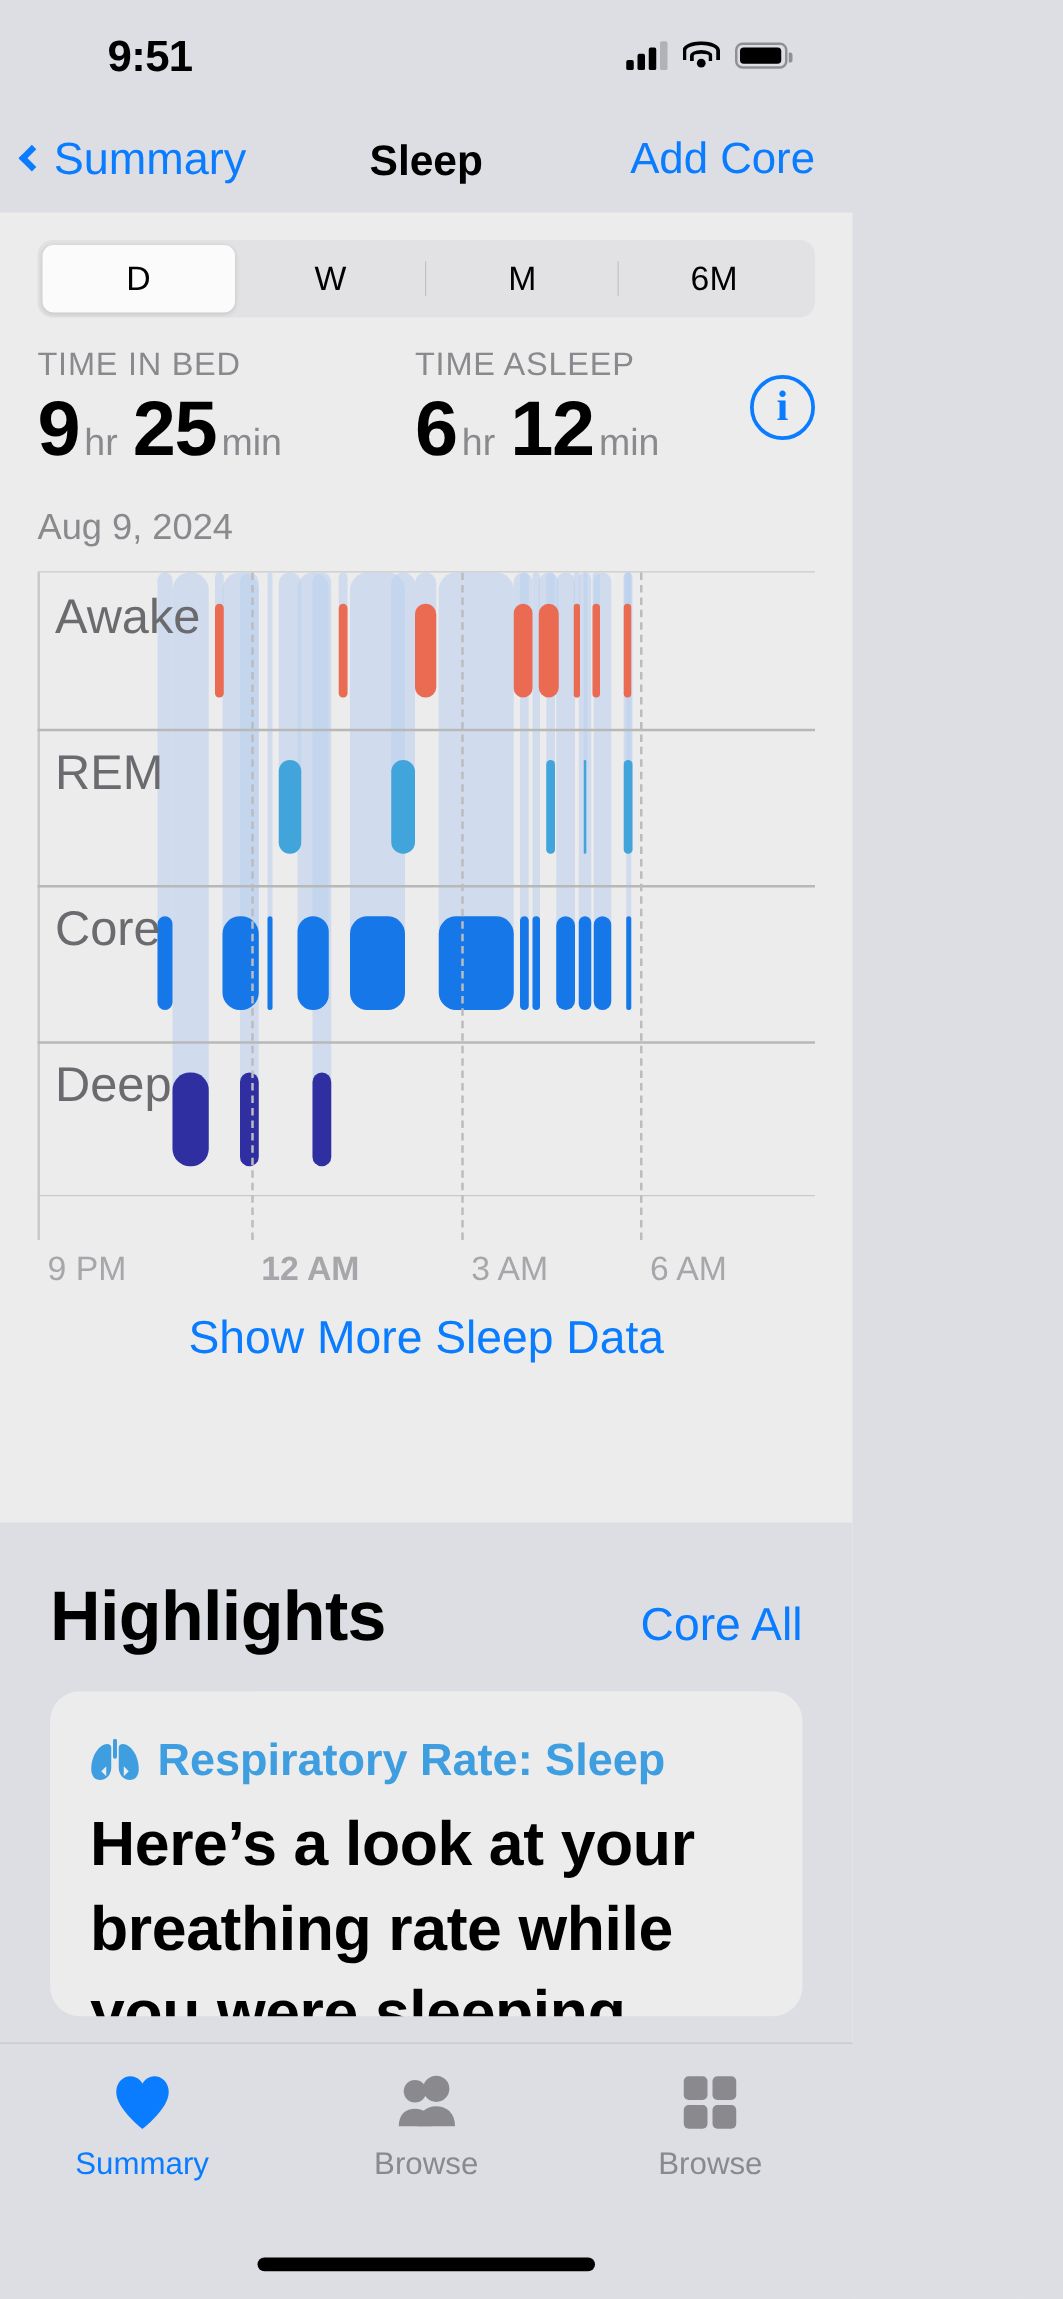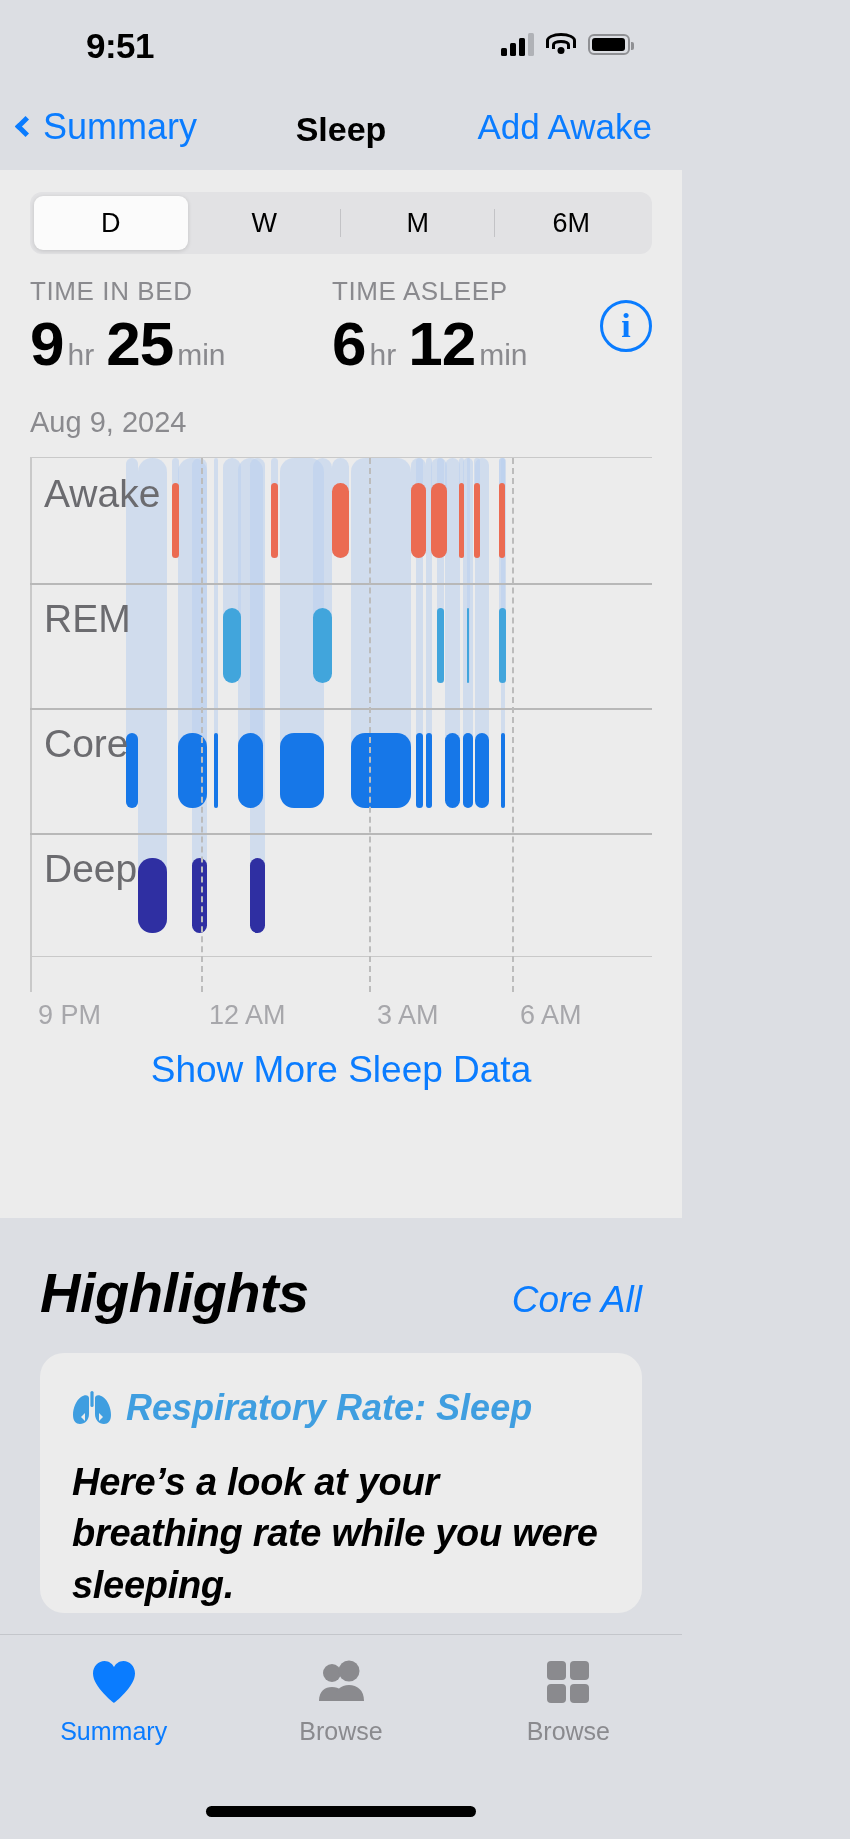--- a/index.html
+++ b/index.html
@@ -159,39 +159,38 @@
   .show-more {
     margin-top: 46px; text-align: center;
     font-size: 37px; color: #0a7cff; font-weight: 500;
   }
 
   
   .highlights {
     position: absolute; left: 0; right: 0; top: 1048px; bottom: 0;
     background: #dcdee3;
     padding: 0 40px;
-    font-style: italic;
   }
   .hl-head {
     display: flex; align-items: baseline; justify-content: space-between;
     padding-top: 42px;
   }
   .hl-title { font-size: 56px; font-weight: 700; color: #000; letter-spacing: -0.5px; }
   .hl-showall { font-size: 37px; color: #0a7cff; font-weight: 500; }
   .hl-card {
     margin-top: 28px; background: #ececec; border-radius: 24px;
     padding: 34px 32px 0 32px; height: 260px; overflow: hidden;
   }
   .card-head {
     display: flex; align-items: center; gap: 14px;
     color: #3f9ee0; font-size: 36px; font-weight: 600;
   }
   .lungs { width: 40px; height: 34px; flex: none; }
   .card-body {
-    margin-top: 28px; font-size: 38px; font-weight: 700; color: #000;
+    margin-top: 13px; font-size: 50px; font-weight: 700; color: #000;
     line-height: 1.35; letter-spacing: -0.3px;
   }
   .card-divider {
     margin-top: 24px; height: 2px; background: #d5d5d7;
   }
 
   
   .tabbar {
     position: absolute; left: 0; right: 0; bottom: 0; height: 205px;
     background: #dcdee3;
@@ -234,21 +233,21 @@
         </div>
     </div>
   </div>
 
   <div class="navbar">
     <div class="nav-back">
       <span class="chev"></span>
       <span>Summary</span>
     </div>
     <div class="nav-title">Sleep</div>
-    <div class="nav-action">Add Awake</div>
+    <div class="nav-action">Add Core</div>
   </div>
 
   <div class="content">
 
     <div class="seg">
       <div class="seg-item active">D</div>
       <div class="seg-item">W</div>
       <div class="seg-item">M</div>
       <div class="seg-item">6M</div>
     </div>
@@ -344,21 +343,21 @@
           <div class="band-line" style="top: 250px;"></div>
           <div class="band-label" style="top: 264px;">Core</div>
           <div class="band-line" style="top: 375px;"></div>
           <div class="band-label" style="top: 389px;">Deep</div>
           <div class="vgrid" style="left: 27.5%;"></div>
           <div class="vgrid" style="left: 54.5%;"></div>
           <div class="vgrid" style="left: 77.5%;"></div>
         </div>
       <div class="xaxis" id="xaxis">
           <div class="xtick" style="left: calc(0% + 8px);">9 PM</div>
-          <div class="xtick" style="left: calc(27.5% + 8px);">12 AM</div>
+          <div class="xtick" style="left: calc(27.5% + 8px); font-weight: bold;">12 AM</div>
           <div class="xtick" style="left: calc(54.5% + 8px);">3 AM</div>
           <div class="xtick" style="left: calc(77.5% + 8px);">6 AM</div>
         </div>
       <div class="show-more">Show More Sleep Data</div>
     </div>
 
     <div class="highlights">
       <div class="hl-head">
         <div class="hl-title">Highlights</div>
         <div class="hl-showall">Core All</div>

